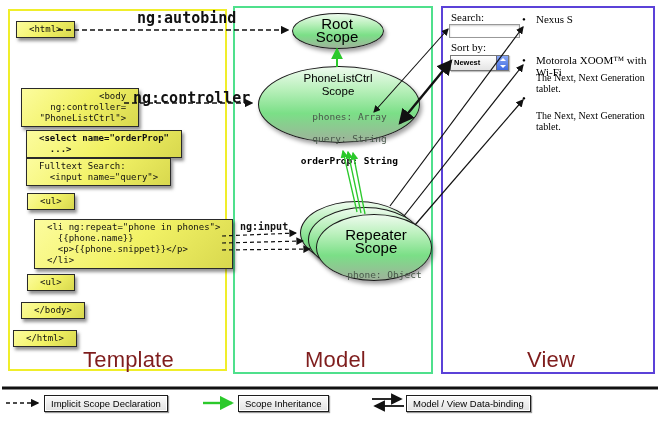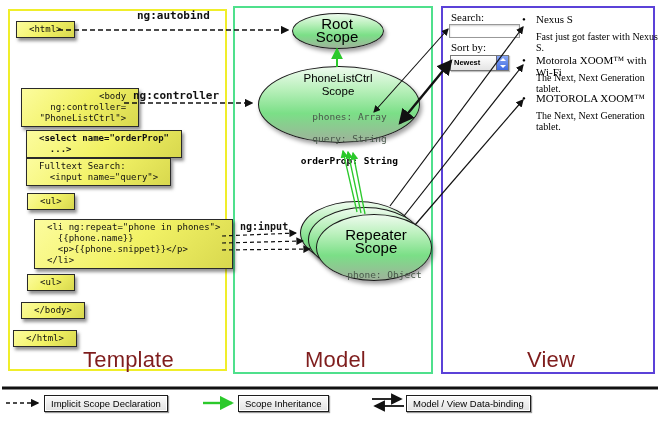--- a/index.html
+++ b/index.html
@@ -9,21 +9,21 @@
   #col-template{left:8px;top:9px;width:215px;height:358px;border:2px solid #f0ee2a;}
   #col-model{left:233px;top:6px;width:196px;height:364px;border:2px solid #4fe08c;}
   #col-view{left:441px;top:6px;width:210px;height:364px;border:2px solid #5b41d8;}
   .col-title{position:absolute;z-index:3;font-size:22px;color:#7f1d1d;letter-spacing:0.2px;}
   .code{position:absolute;z-index:2;white-space:pre;font-family:"DejaVu Sans Mono",monospace;
         font-size:9px;line-height:11px;color:#101010;padding:2px 12px;
         background:linear-gradient(135deg,#fcfc9e 0%,#f2f266 50%,#d8d84e 100%);
         border:1px solid #2a2a2a;box-shadow:2px 3px 3px rgba(40,40,40,0.5);}
   .code.bold{font-weight:bold;}
   .nglabel{position:absolute;z-index:3;font-family:"DejaVu Sans Mono",monospace;
-           font-weight:bold;font-size:11px;color:#111;}
+           font-weight:bold;font-size:15px;color:#111;}
   .ellipse{position:absolute;z-index:2;border:1.5px solid #1a1a1a;border-radius:50%;
            background:linear-gradient(180deg,#eefbee 0%,#b9f0bb 30%,#7bdf87 62%,#9fb29b 100%);
            box-shadow:2px 3px 4px rgba(0,0,0,0.38);}
   .scope-text{position:absolute;z-index:3;text-align:center;font-size:15px;line-height:13px;color:#000;white-space:pre;}
   .scope-props{position:absolute;z-index:3;text-align:center;font-family:"DejaVu Sans Mono",monospace;
                font-size:9.5px;line-height:11px;color:#48584a;white-space:pre;}
   .scope-props .bold{font-weight:bold;color:#000;}
   .viewtext{position:absolute;z-index:3;font-family:"Liberation Serif",serif;color:#000;}
   .vname{font-size:11px;}
   .vsnippet{font-size:10px;}
@@ -108,28 +108,26 @@
   <div id="sort-select">
     <span class="sel-label">Newest</span>
     <span id="sort-stepper">
       <span class="tri tri-up"></span>
         <span class="tri tri-down"></span>
     </span>
   </div>
 
   <div class="viewtext bullet" style="left:522px;top:13px;">•</div>
   <div class="viewtext vname" style="left:536px;top:13px;">Nexus S</div>
-  <div class="viewtext vsnippet" style="left:536px;top:31px;">Fast just got faster with Nexus S.</div>
 
   <div class="viewtext bullet" style="left:522px;top:54px;">•</div>
   <div class="viewtext vname" style="left:536px;top:54px;">Motorola XOOM™ with Wi-Fi</div>
   <div class="viewtext vsnippet" style="left:536px;top:72px;">The Next, Next Generation tablet.</div>
 
   <div class="viewtext bullet" style="left:522px;top:92px;">•</div>
-  <div class="viewtext vname" style="left:536px;top:92px;">MOTOROLA XOOM™</div>
   <div class="viewtext vsnippet" style="left:536px;top:110px;">The Next, Next Generation tablet.</div>
 
   <div class="legend-box" style="left:44px;top:395px;">Implicit Scope Declaration</div>
   <div class="legend-box" style="left:238px;top:395px;">Scope Inheritance</div>
   <div class="legend-box" style="left:406px;top:395px;">Model / View Data-binding</div>
 
   <svg id="arrow-layer" width="660" height="421">
     <defs>
       <marker id="ab" viewBox="0 0 10 10" refX="8.5" refY="5" markerWidth="6.5" markerHeight="6.5" orient="auto-start-reverse">
         <path d="M0,0 L10,5 L0,10 z" fill="#111"></path>

